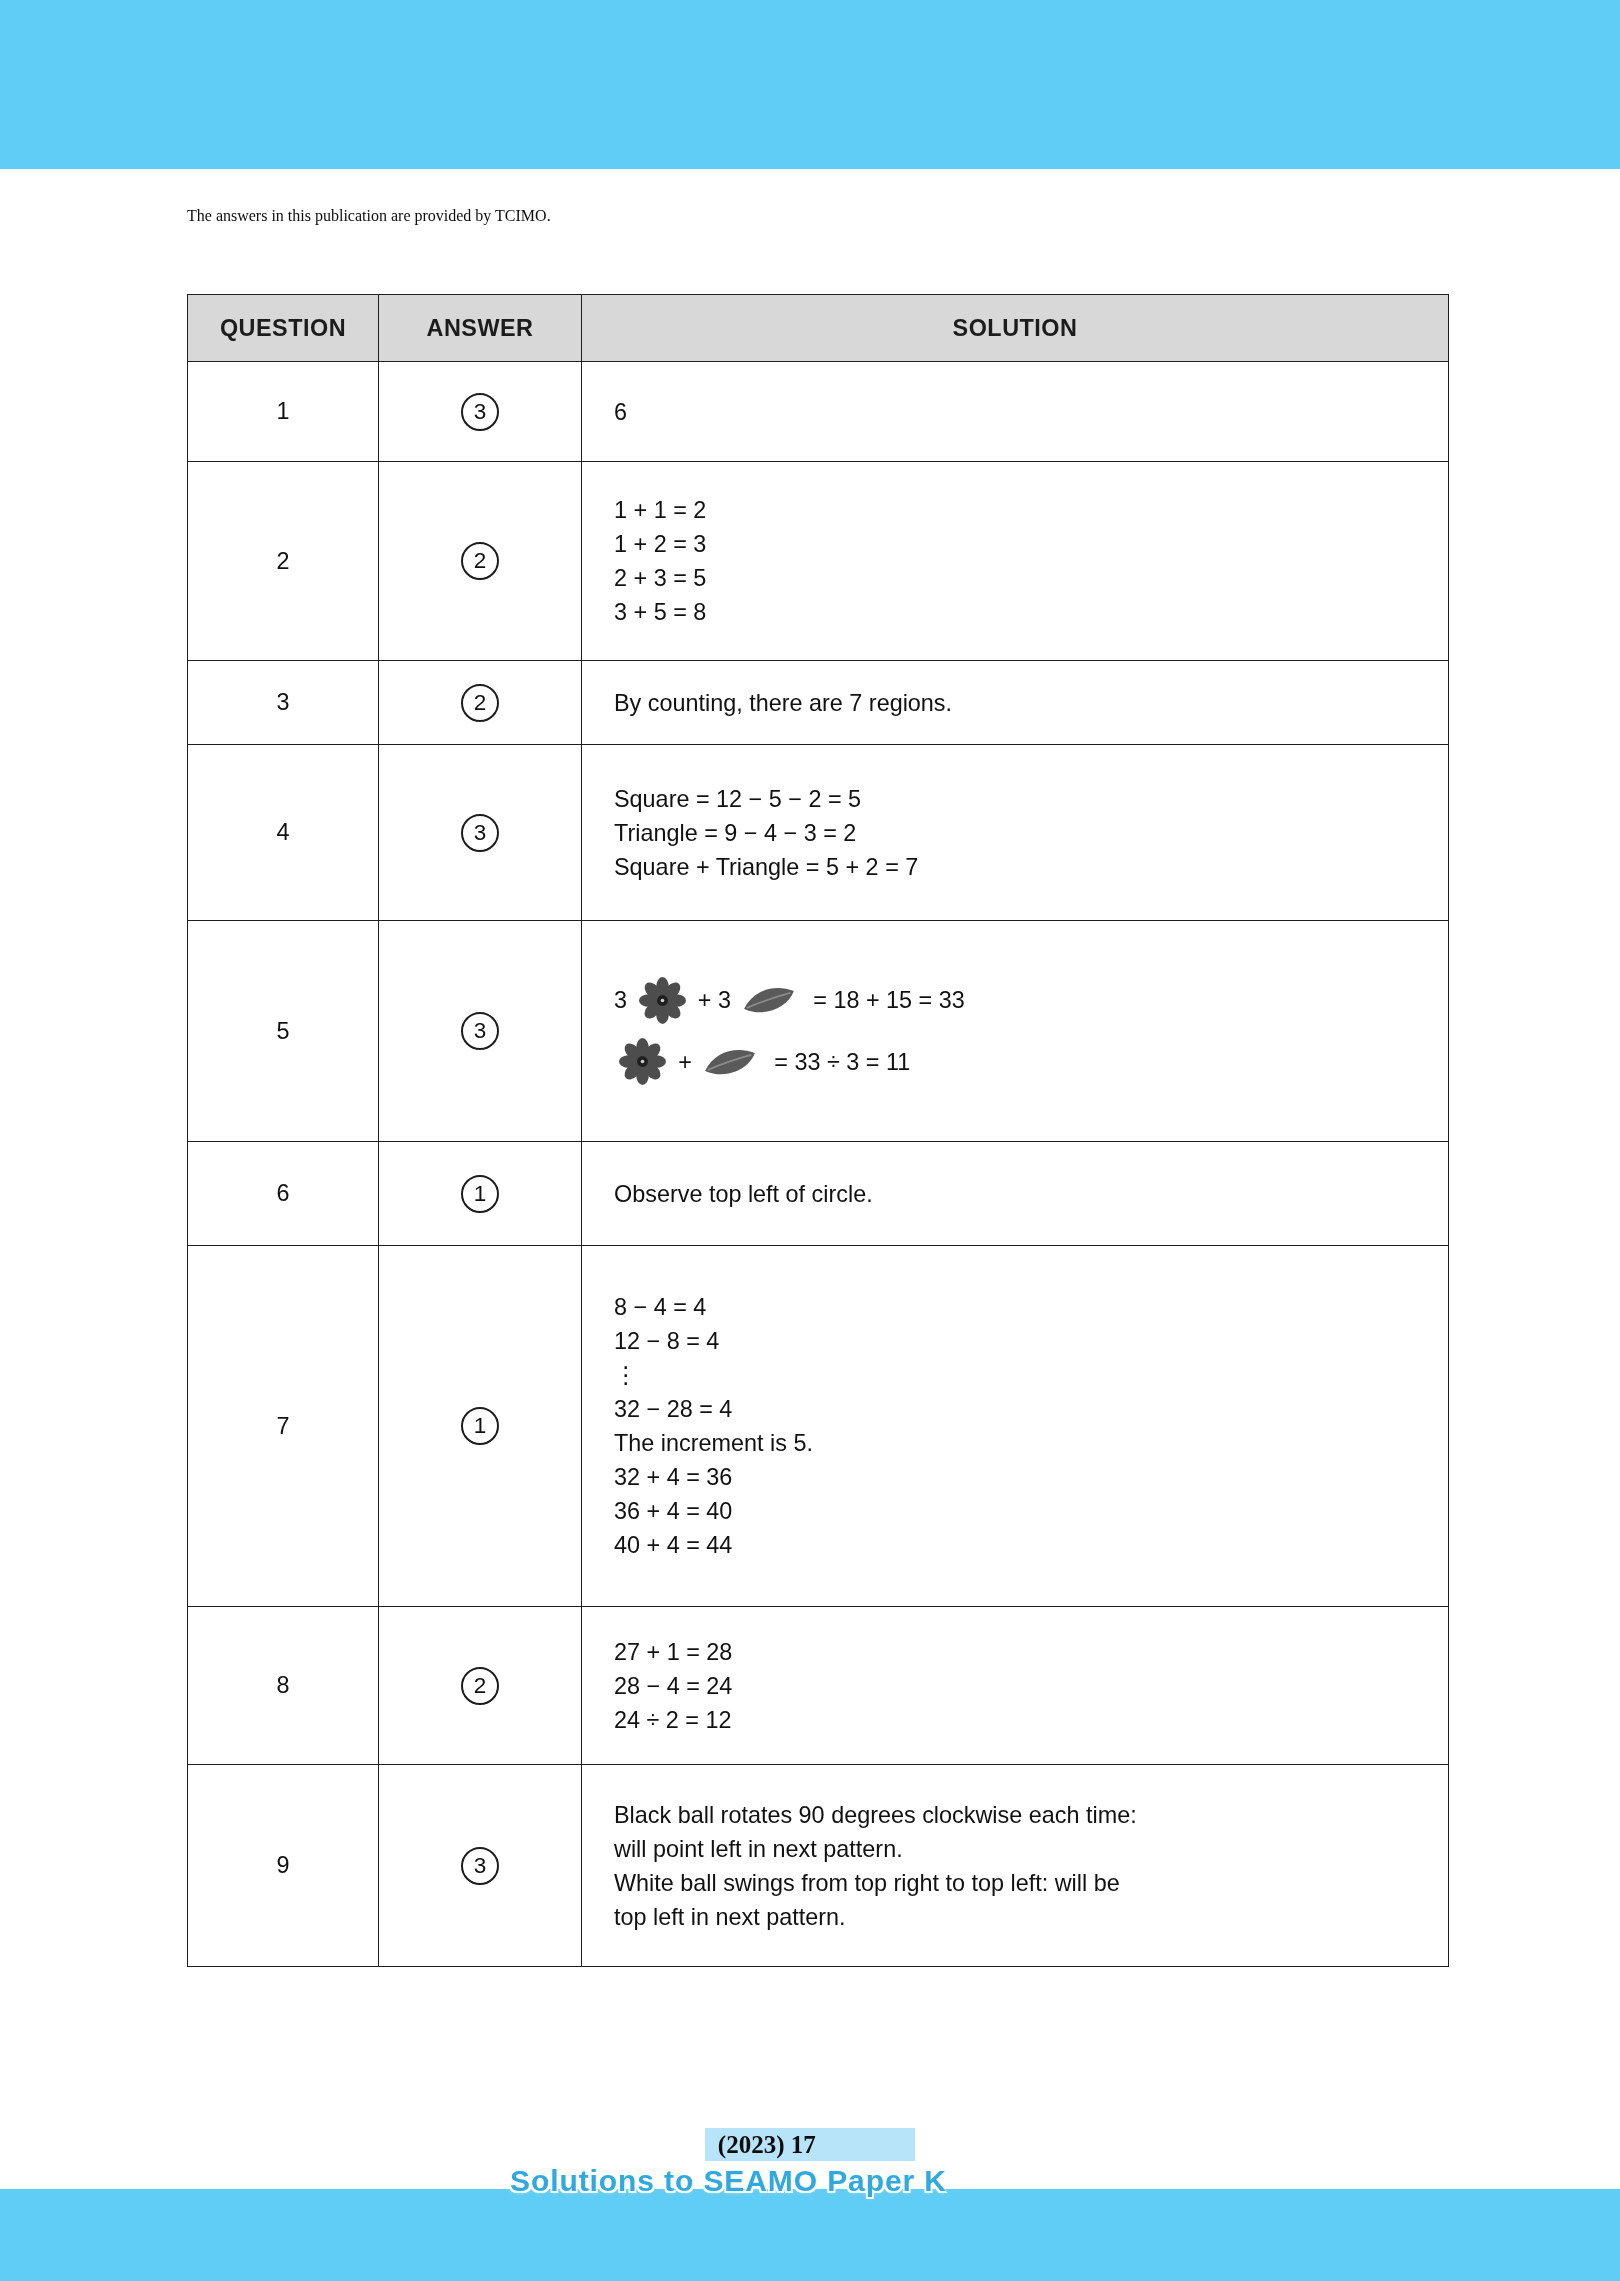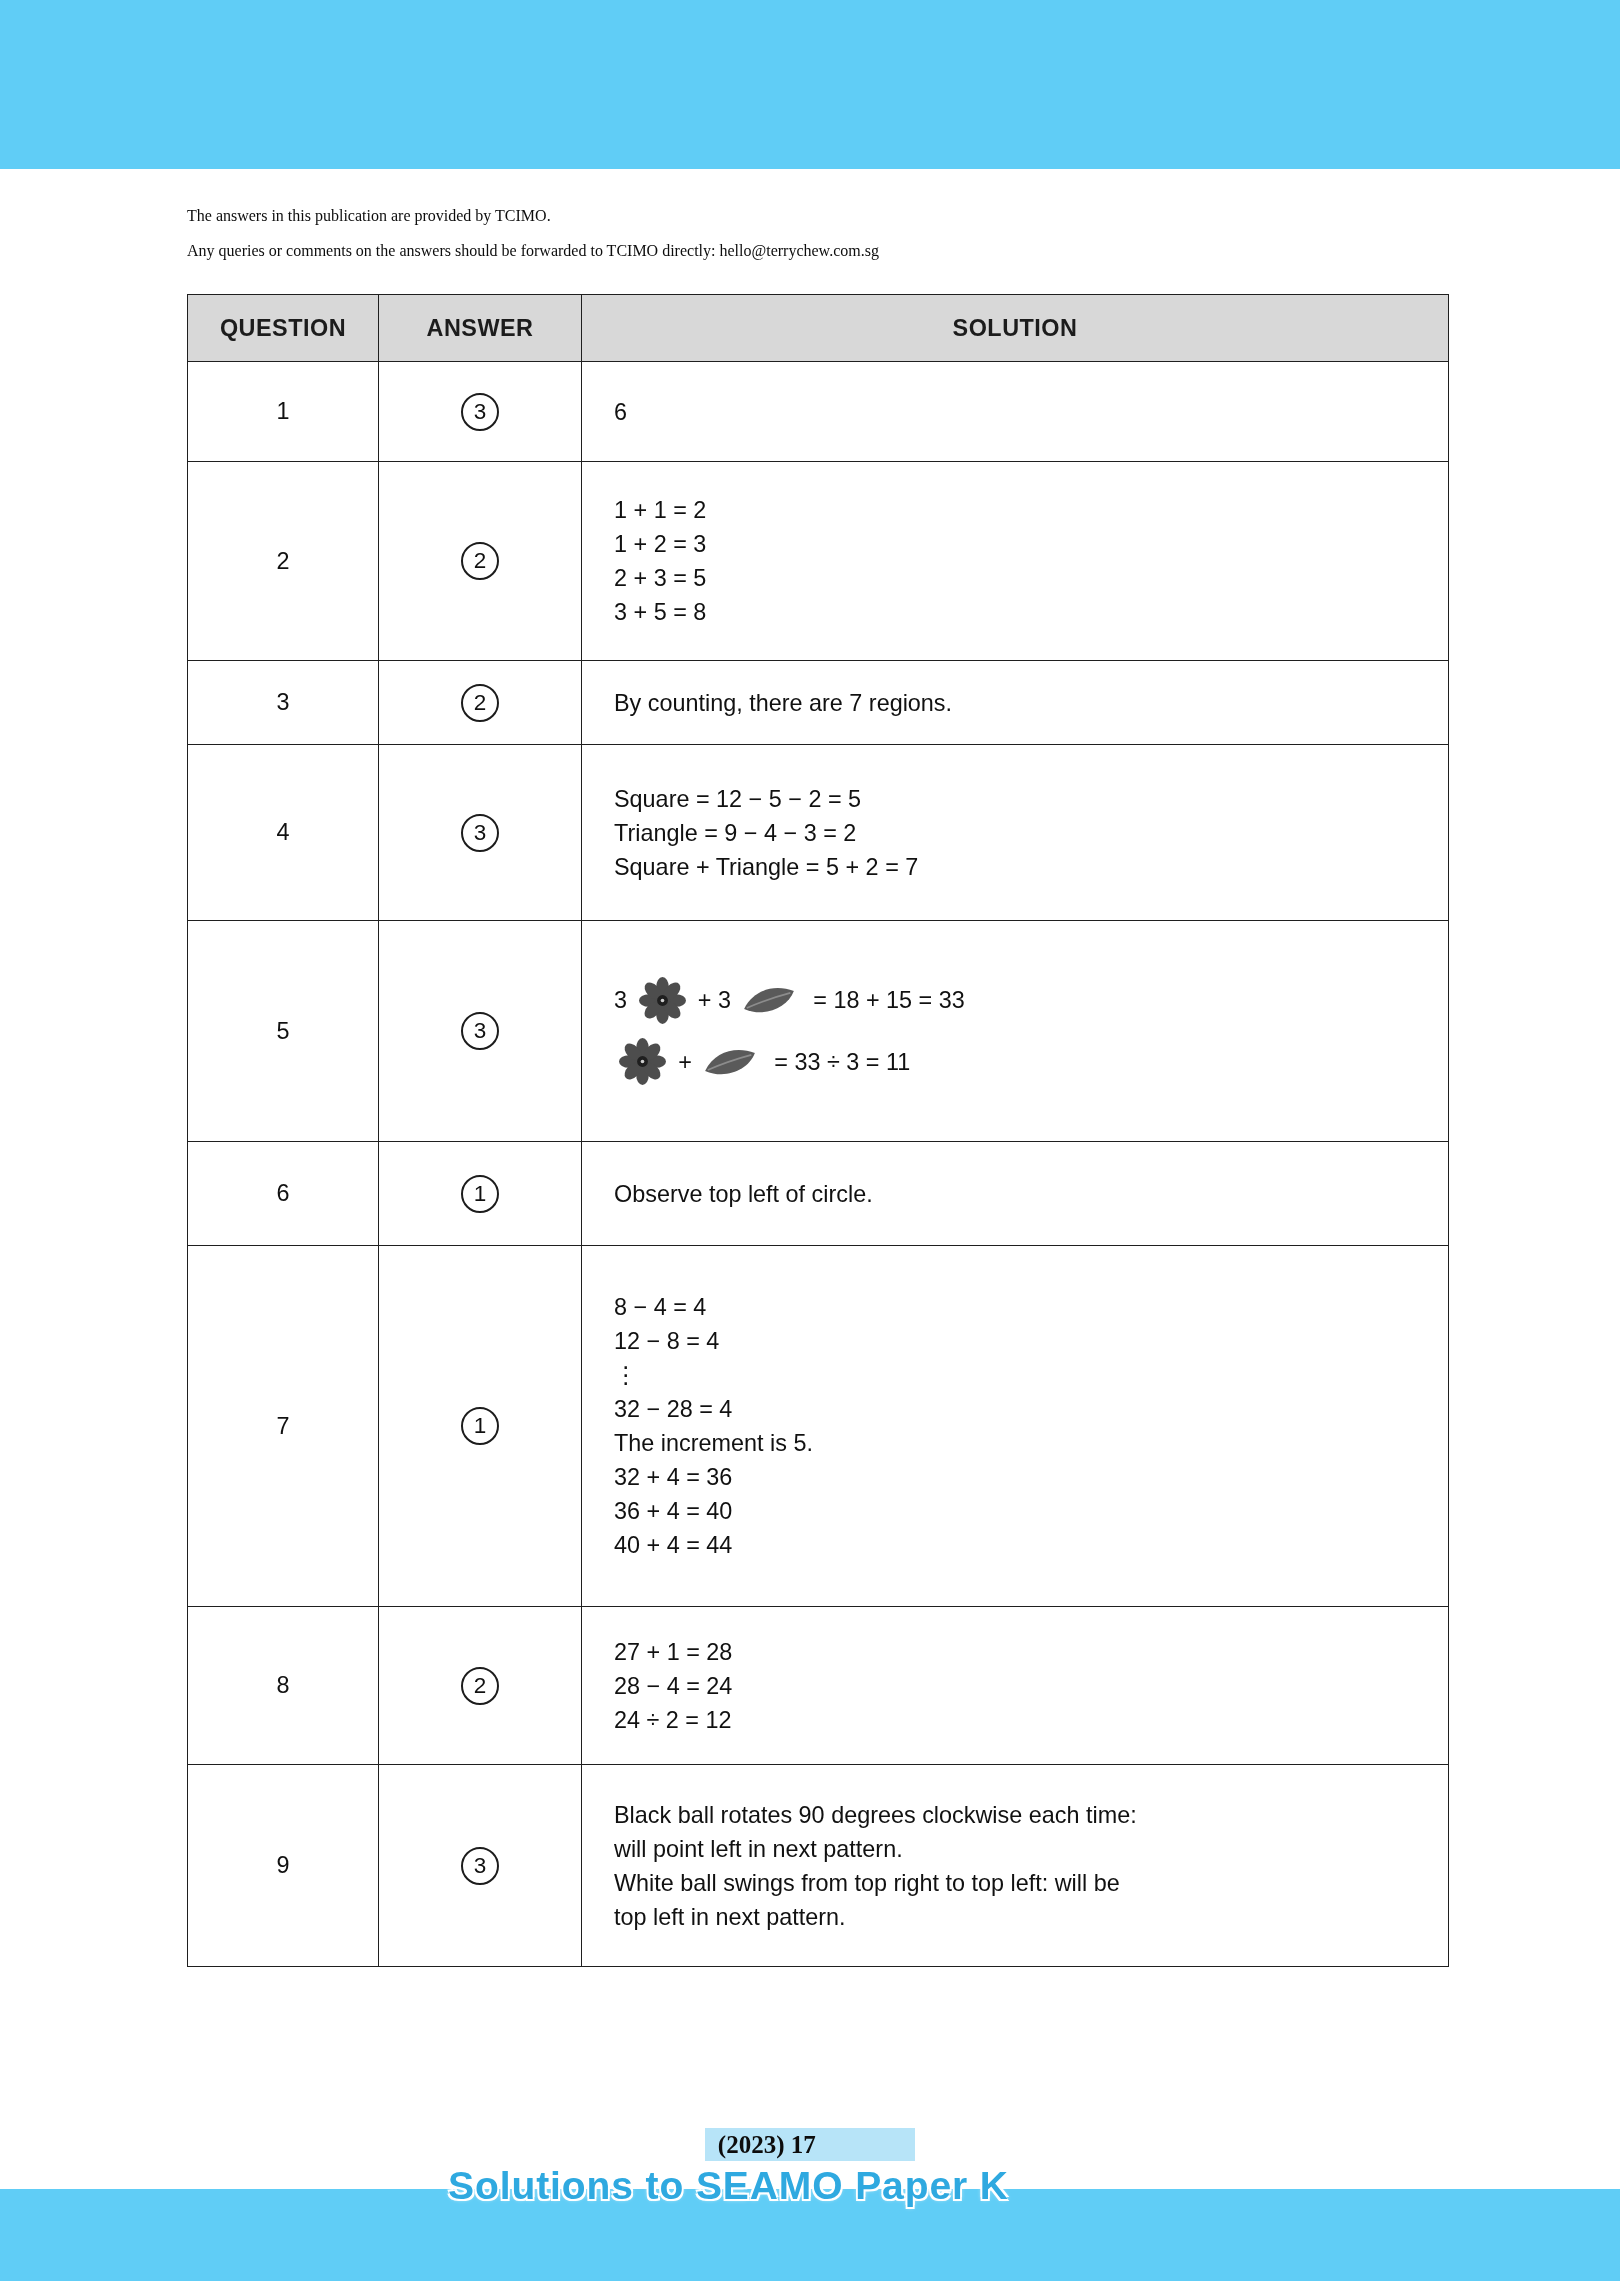--- a/index.html
+++ b/index.html
@@ -72,37 +72,36 @@
     font-family:"Liberation Serif","DejaVu Serif",serif;
     font-weight:bold; font-size:25px; color:#0d0d0d;
   }
   .footer-page .hl {
     background:#b7e4f8;
     padding:2.7px 99px 2.7px 12.6px;
   }
   .footer-title {
     position:absolute; left:0; top:2164px; width:1457px;
     text-align:center;
-    font-weight:bold; font-size:39px; letter-spacing:0.9px;
+    font-weight:bold; font-size:30px; letter-spacing:0.9px;
     color:#2fa9e0;
     text-shadow:
       -1.8px -1.8px 0 #fff, 1.8px -1.8px 0 #fff,
       -1.8px 1.8px 0 #fff, 1.8px 1.8px 0 #fff,
       0 0 5.4px #ffffff;
     z-index:2;
   }
 </style>
 </head>
 <body>
 
 <div class="band-top"></div>
 
 <div class="pub-note">
   <div>The answers in this publication are provided by TCIMO.</div>
-  <div>Any queries or comments on the answers should be forwarded to TCIMO directly: hello@terrychew.com.sg</div>
 </div>
 
 <table class="answers">
   <colgroup>
     <col style="width:191px">
     <col style="width:203px">
     <col style="width:867px">
   </colgroup>
   <thead>
     <tr>

